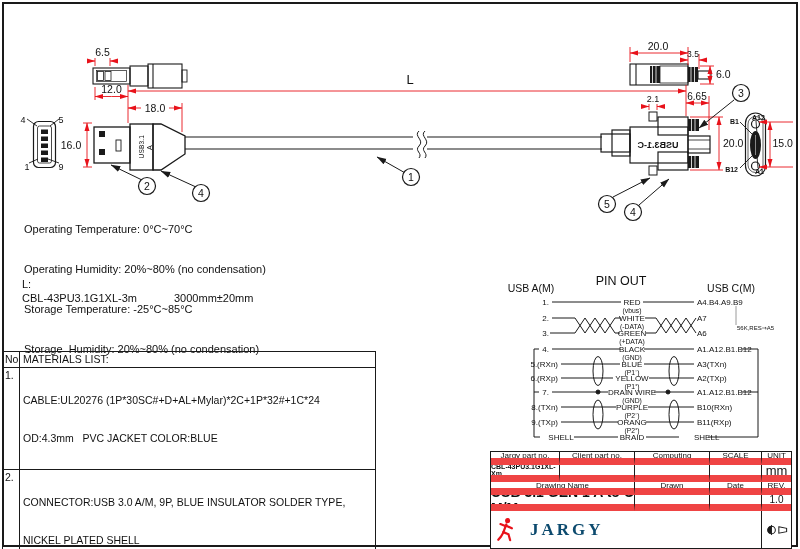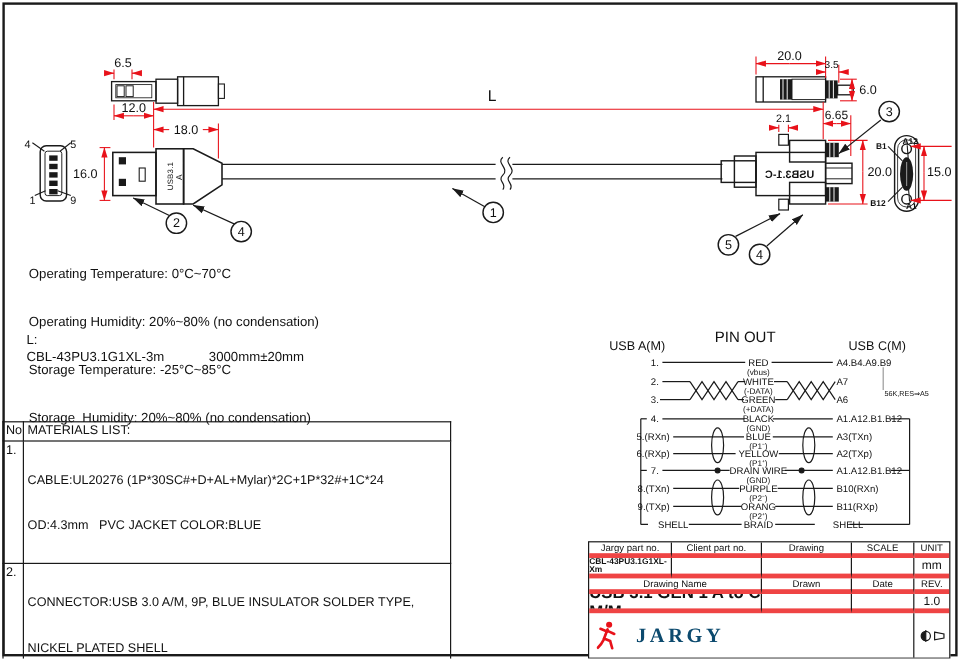--- a/index.html
+++ b/index.html
@@ -12,29 +12,29 @@
   .lspec{position:absolute;left:22px;top:277px;font-size:11px;line-height:14px;}
   .lspec .row{display:flex;gap:12px;}
   .lspec .part{width:140px;}
   table.mt{position:absolute;left:2px;top:351px;width:374px;border-collapse:collapse;
            table-layout:fixed;font-size:10.5px;line-height:12.5px;}
   table.mt td{border:1px solid #1a1a1a;vertical-align:top;padding:1px 2px 0 3px;white-space:pre;overflow:hidden;}
   table.mt td.no{padding-left:2px;}
   .tb{position:absolute;left:490px;top:451px;width:300px;height:96px;display:grid;
       grid-template-columns:69px 75px 75px 52px 1fr;grid-template-rows:13px 17px 13px 16px 1fr;
       border:1.5px solid #1a1a1a;font-size:8px;background:#fff;}
-  .tb>div{border-right:1px solid #1a1a1a;border-bottom:4px solid #ef4444;
+  .tb>div{border-right:1px solid #1a1a1a;border-bottom:7px solid #ef4444;
           display:flex;align-items:center;justify-content:center;overflow:hidden;}
   .tb>div.lc{border-right:none;}
   .tb>div.lr{border-bottom:none;}
   .sp2{grid-column:span 2;}
   .sp4{grid-column:span 4;}
   .partno{font-weight:bold;font-size:7px;}
   .dname{font-weight:bold;font-size:14px;}
-  .unitv{font-size:10px;}
+  .unitv{font-size:13px;}
   .revv{font-size:10px;}
   .logo-row{justify-content:flex-start !important;padding-left:6px;gap:4px;}
   .mc{font-style:italic;font-weight:bold;font-size:16px;display:flex;align-items:baseline;white-space:nowrap;}
   .word{display:inline-block;}
   .word::first-letter{font-size:25px;}
   .speed{display:inline-block;width:8px;height:11px;margin-right:1px;align-self:center;
          background:repeating-linear-gradient(180deg,#e8121a 0 2px,rgba(0,0,0,0) 2px 4.5px);
          transform:skewX(-25deg);}
   .jargy{font-family:"Liberation Serif",serif;font-weight:bold;font-size:17px;letter-spacing:3px;
          color:#0c4a6e;margin-left:12px;white-space:nowrap;}
@@ -406,21 +406,21 @@
         <div>NICKEL PLATED SHELL</div>
       </td>
     </tr>
 
   </tbody>
     </table>
 
   <div class="tb">
     <div>Jargy part no.</div>
     <div>Client part no.</div>
-    <div>Drawing</div>
+    <div>Computing</div>
     <div>SCALE</div>
     <div class="lc">UNIT</div>
 
     <div class="partno">CBL-43PU3.1G1XL-Xm</div>
     <div></div>
     <div></div>
     <div></div>
     <div class="lc unitv">mm</div>
 
     <div class="sp2">Drawing Name</div>

